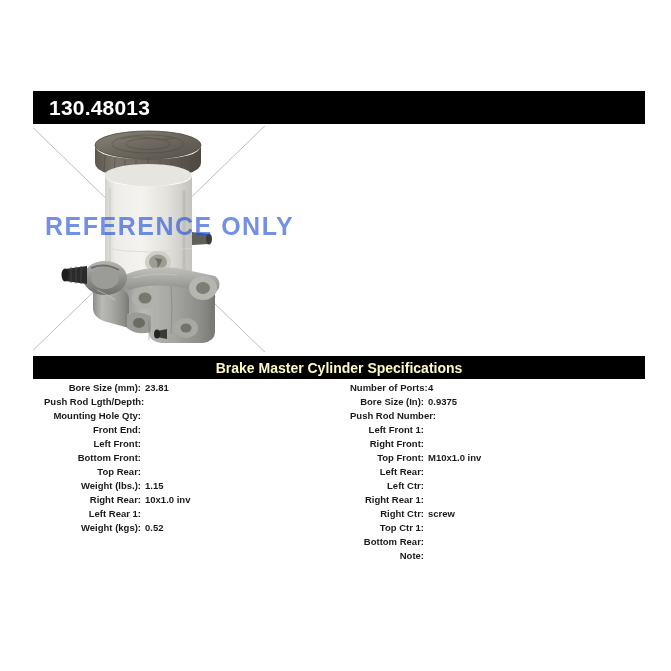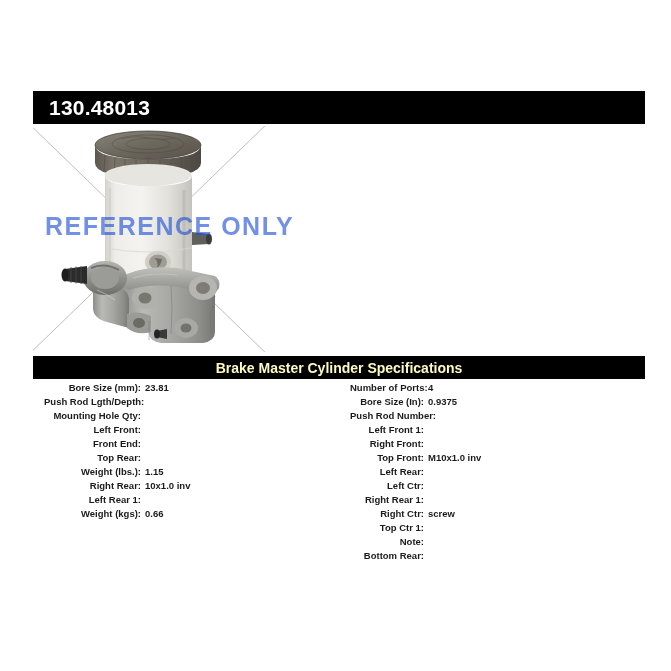--- a/index.html
+++ b/index.html
@@ -286,46 +286,50 @@
       <span class="spec-value">23.81</span>
     </div>
     <div class="spec-row">
       <span class="spec-label">Push Rod Lgth/Depth:</span>
     </div>
     <div class="spec-row">
       <span class="spec-label">Mounting Hole Qty:</span>
       <span class="spec-value"></span>
     </div>
     <div class="spec-row">
+      <span class="spec-label">Front End:</span>
+      <span class="spec-value"></span>
+    </div>
+    <div class="spec-row">
       <span class="spec-label">Left Front:</span>
       <span class="spec-value"></span>
     </div>
     <div class="spec-row">
-      <span class="spec-label">Front End:</span>
+      <span class="spec-label">Bottom Front:</span>
       <span class="spec-value"></span>
     </div>
     <div class="spec-row">
       <span class="spec-label">Top Rear:</span>
       <span class="spec-value"></span>
     </div>
     <div class="spec-row">
       <span class="spec-label">Weight (lbs.):</span>
       <span class="spec-value">1.15</span>
     </div>
     <div class="spec-row">
       <span class="spec-label">Right Rear:</span>
       <span class="spec-value">10x1.0 inv</span>
     </div>
     <div class="spec-row">
       <span class="spec-label">Left Rear 1:</span>
       <span class="spec-value"></span>
     </div>
     <div class="spec-row">
       <span class="spec-label">Weight (kgs):</span>
-      <span class="spec-value">0.66</span>
+      <span class="spec-value">0.52</span>
     </div>
   </div>
 
   <div class="spec-column spec-column-right">
     <div class="spec-row">
       <span class="spec-label">Number of Ports:</span>
       <span class="spec-value">4</span>
     </div>
     <div class="spec-row">
       <span class="spec-label">Bore Size (In):</span>
@@ -361,22 +365,22 @@
     </div>
     <div class="spec-row">
       <span class="spec-label">Right Ctr:</span>
       <span class="spec-value">screw</span>
     </div>
     <div class="spec-row">
       <span class="spec-label">Top Ctr 1:</span>
       <span class="spec-value"></span>
     </div>
     <div class="spec-row">
+      <span class="spec-label">Bottom Rear:</span>
+      <span class="spec-value"></span>
+    </div>
+    <div class="spec-row">
       <span class="spec-label">Note:</span>
       <span class="spec-value"></span>
     </div>
-    <div class="spec-row">
-      <span class="spec-label">Bottom Rear:</span>
-      <span class="spec-value"></span>
-    </div>
   </div>
 
 </div>
 
 </body></html>

